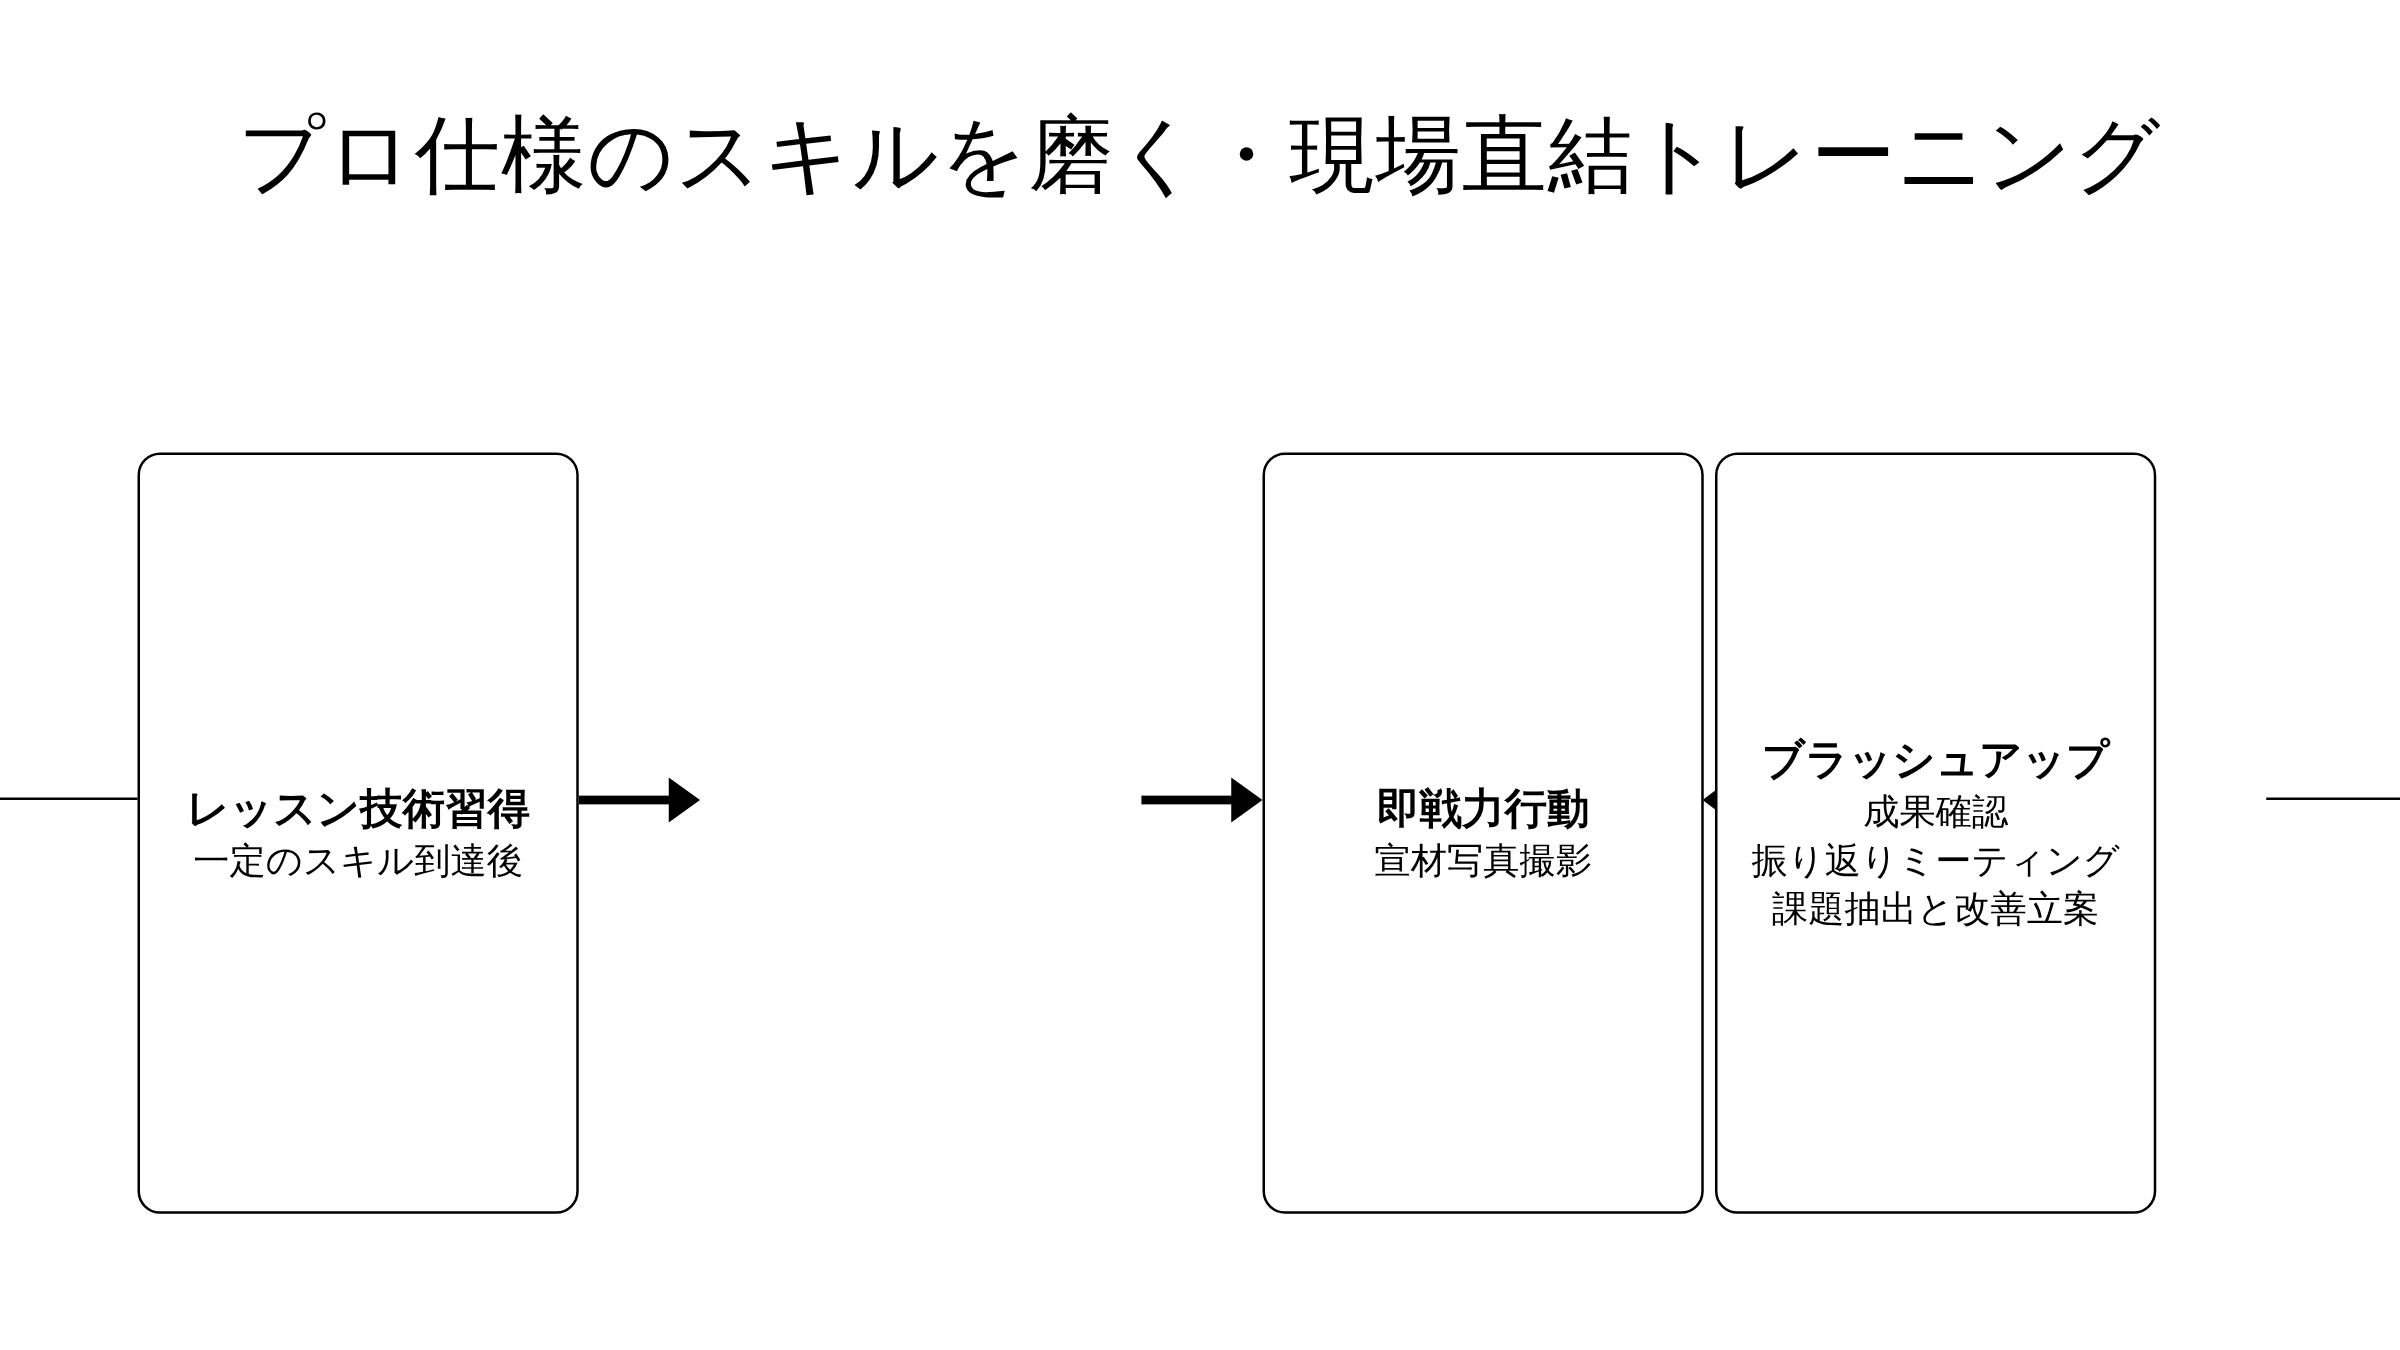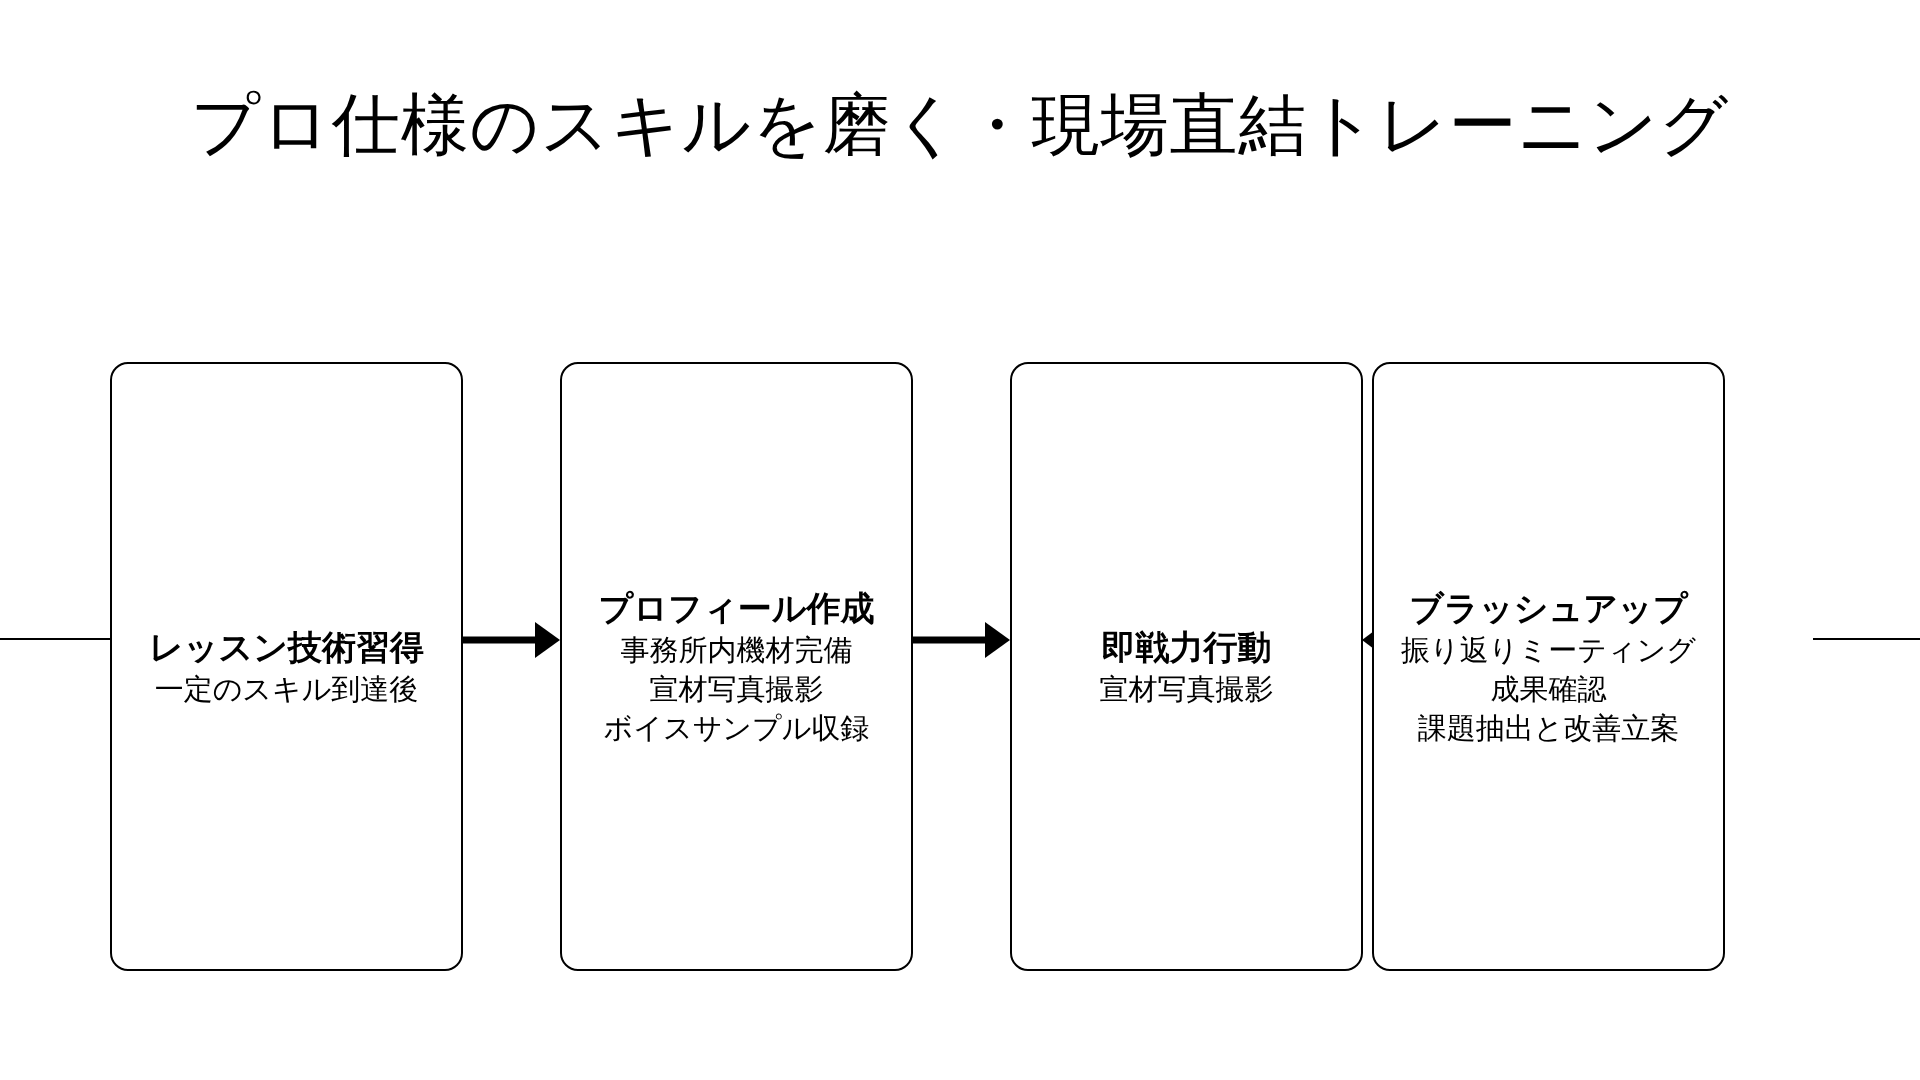--- a/index.html
+++ b/index.html
@@ -89,28 +89,20 @@
       <div class="node-title">レッスン技術習得</div>
       <div class="node-line">一定のスキル到達後</div>
     </div>
   </div>
 
   <svg class="connector c1" width="97" height="44" viewBox="0 0 97 44">
     <rect x="0" y="18.5" width="76" height="7" fill="#000000"></rect>
     <polygon points="72,4 72,40 97,22" fill="#000000"></polygon>
   </svg>
 
-  <div class="node" style="left:560px">
-    <div class="node-content">
-      <div class="node-title">プロフィール作成</div>
-      <div class="node-line">事務所内機材完備</div>
-      <div class="node-line">宣材写真撮影</div>
-      <div class="node-line">ボイスサンプル収録</div>
-    </div>
-  </div>
 
   <svg class="connector c2" width="97" height="44" viewBox="0 0 97 44">
     <rect x="0" y="18.5" width="76" height="7" fill="#000000"></rect>
     <polygon points="72,4 72,40 97,22" fill="#000000"></polygon>
   </svg>
 
   <div class="node" style="left:1010px">
     <div class="node-content">
       <div class="node-title">即戦力行動</div>
       <div class="node-line">宣材写真撮影</div>
@@ -119,19 +111,19 @@
 
   <svg class="connector c3" width="96" height="44" viewBox="0 0 96 44">
     <polygon points="24,4 24,40 0,22" fill="#000000"></polygon>
     <rect x="22" y="18.5" width="52" height="7" fill="#000000"></rect>
     <polygon points="72,4 72,40 96,22" fill="#000000"></polygon>
   </svg>
 
   <div class="node" style="left:1372px">
     <div class="node-content">
       <div class="node-title">ブラッシュアップ</div>
+      <div class="node-line">成果確認</div>
       <div class="node-line">振り返りミーティング</div>
-      <div class="node-line">成果確認</div>
       <div class="node-line">課題抽出と改善立案</div>
     </div>
   </div>
 
 </div>
 
 </body></html>

